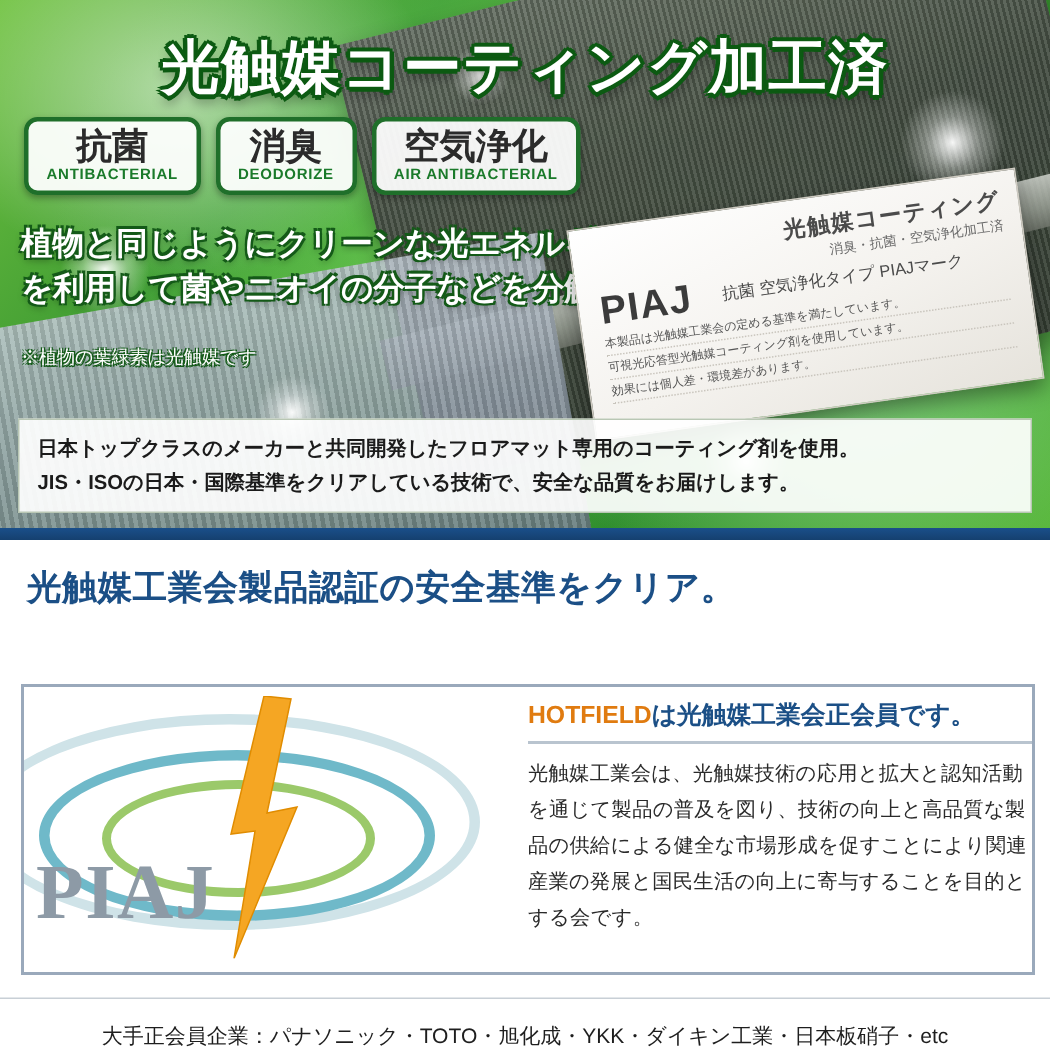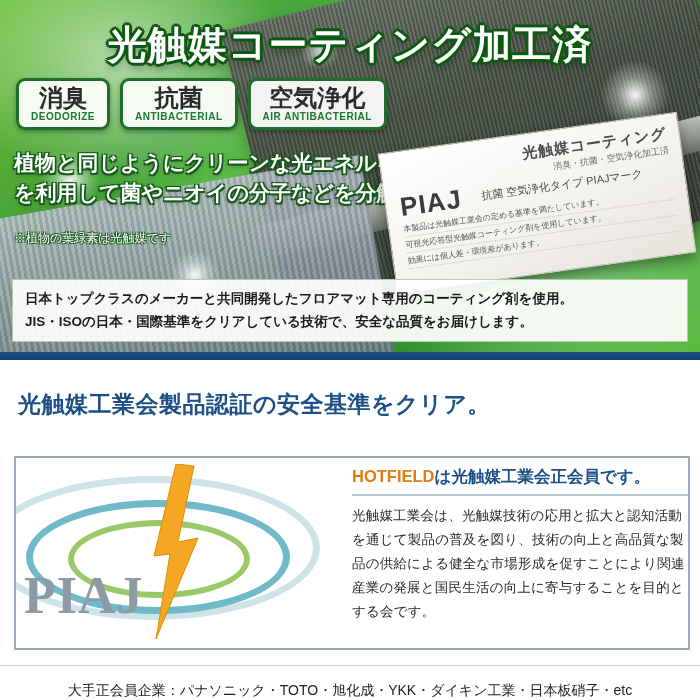--- a/index.html
+++ b/index.html
@@ -244,21 +244,21 @@
   
   .bottom {
     position: relative;
     width: 700px;
     height: 340px;
     background: #ffffff;
   }
   .headline {
     position: absolute;
     left: 18px;
-    top: 27px;
+    top: 14px;
   }
   .headline div {
     font-size: 23px;
     font-weight: bold;
     color: #1b4f86;
     line-height: 1.55;
     letter-spacing: 0.5px;
     white-space: nowrap;
   }
 
@@ -367,26 +367,26 @@
     <div class="spark" style="left:170px;top:250px;width:50px;height:50px;"></div>
     <div class="spark" style="left:470px;top:280px;width:55px;height:55px;"></div>
     <div class="spark" style="left:640px;top:200px;width:45px;height:45px;"></div>
 
     <div class="title-bar">
       <span class="title">光触媒コーティング加工済</span>
     </div>
 
     <div class="badges">
       <div class="badge">
+        <div class="jp">抗菌</div>
+        <div class="en">ANTIBACTERIAL</div>
+      </div>
+      <div class="badge">
         <div class="jp">消臭</div>
         <div class="en">DEODORIZE</div>
-      </div>
-      <div class="badge">
-        <div class="jp">抗菌</div>
-        <div class="en">ANTIBACTERIAL</div>
       </div>
       <div class="badge">
         <div class="jp">空気浄化</div>
         <div class="en">AIR ANTIBACTERIAL</div>
       </div>
     </div>
 
     <div class="lead">
       <div class="line">植物と同じようにクリーンな光エネルギー</div>
       <div class="line">を利用して菌やニオイの分子などを分解します。</div>

